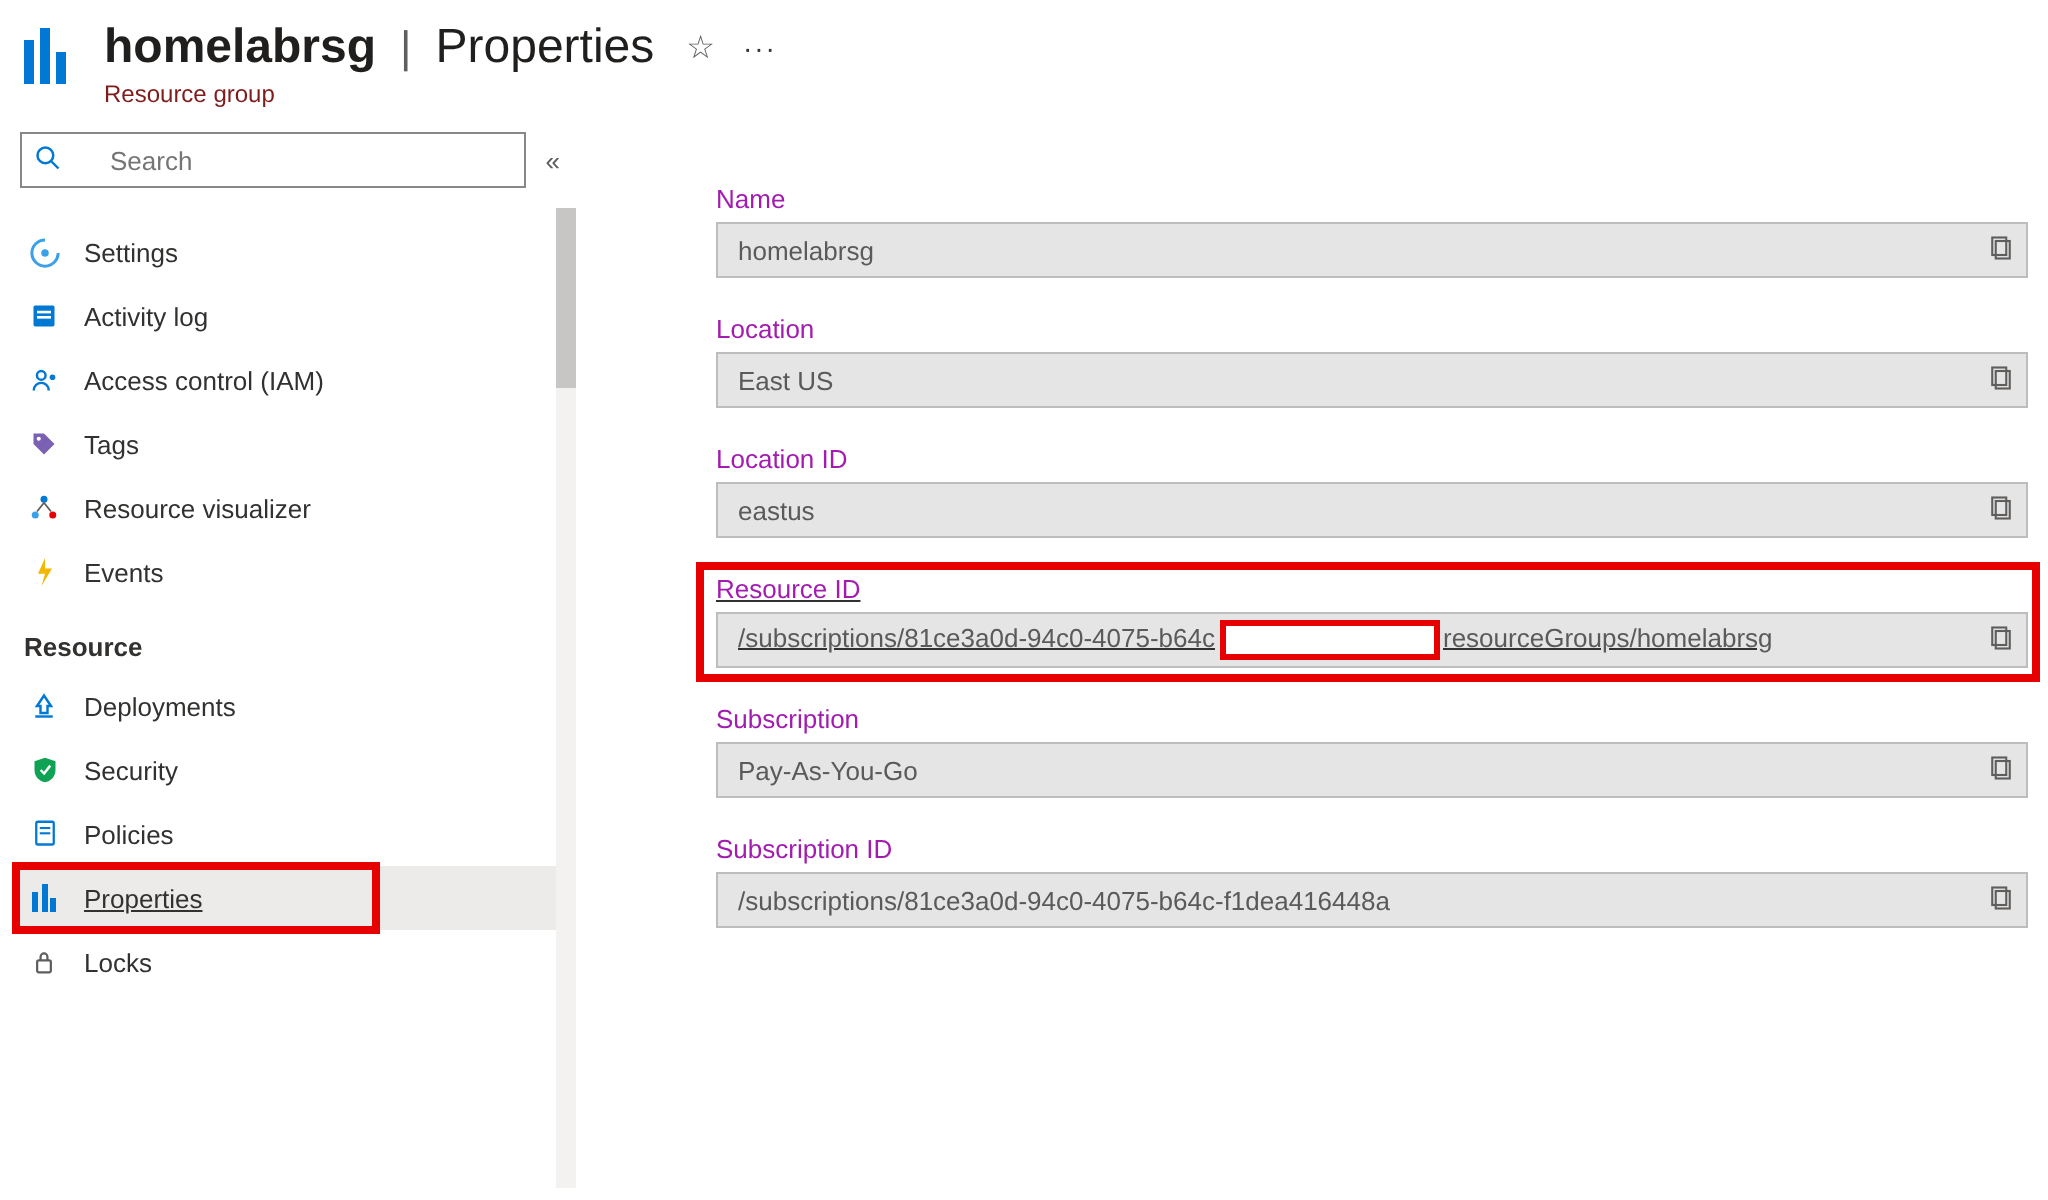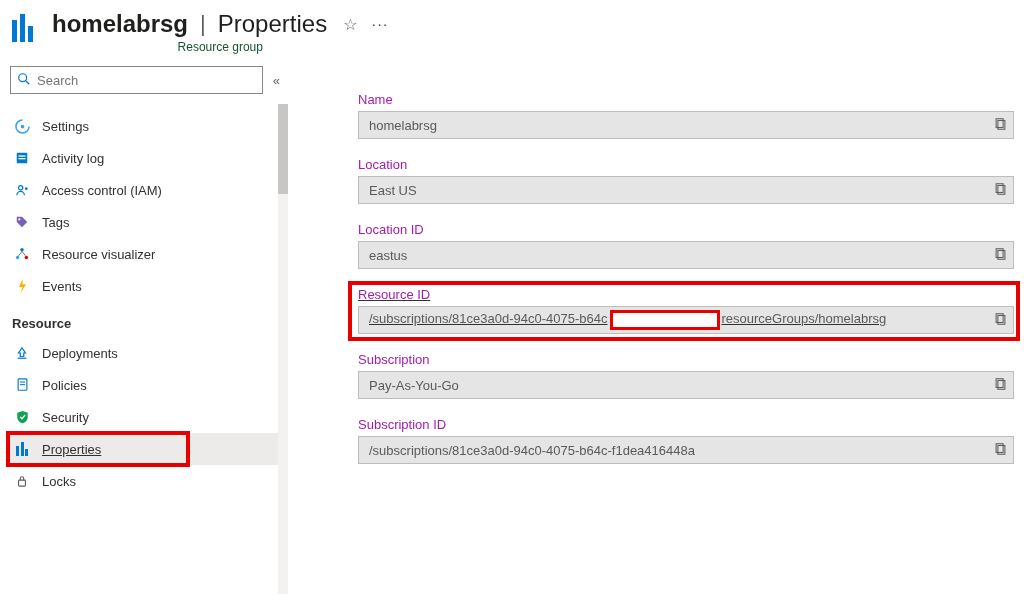--- a/index.html
+++ b/index.html
@@ -60,23 +60,22 @@
     margin-left: 4px;
   }
   .header-dots {
     font-size: 14px;
     color: #323130;
     margin-left: 2px;
     letter-spacing: 1px;
   }
   .header-subtitle {
     font-size: 12px;
-    color: #14532d;
+    color: #7f1d1d;
     margin-top: 2px;
-    text-align: center;
   }
   .layout {
     display: flex;
     height: calc(600px - 70px);
   }
   .sidebar {
     width: 288px;
     padding: 2px 0 0 10px;
     position: relative;
   }
@@ -86,21 +85,21 @@
     gap: 10px;
     padding-right: 8px;
   }
   .search-box {
     flex: 1;
     display: flex;
     align-items: center;
     border: 1px solid #8a8886;
     height: 28px;
     padding: 0 6px;
-    gap: 6px;
+    gap: 24px;
   }
   .search-box input {
     border: none;
     outline: none;
     font-size: 13px;
     color: #605e5c;
     width: 100%;
     background: transparent;
   }
   .collapse-icon {
@@ -318,37 +317,37 @@
       <div class="nav-item">
         <span class="nav-icon ico-deploy">
           <svg width="14" height="14" viewBox="0 0 16 16">
               <path d="M8 2 L12 8 L10 8 L10 12 L6 12 L6 8 L4 8 Z" fill="none" stroke="#0078d4" stroke-width="1.4"></path>
               <line x1="3" y1="14" x2="13" y2="14" stroke="#0078d4" stroke-width="1.4"></line>
             </svg>
         </span>
         <span>Deployments</span>
       </div>
       <div class="nav-item">
+        <span class="nav-icon ico-security">
+          <svg width="13" height="14" viewBox="0 0 14 16">
+              <path d="M7 1 L13 3 L13 8 C13 12 10 14.5 7 15 C4 14.5 1 12 1 8 L1 3 Z" fill="#10a254"></path>
+              <path d="M4.5 8 L6.5 10 L10 5.5" fill="none" stroke="#fff" stroke-width="1.4"></path>
+            </svg>
+        </span>
+        <span>Security</span>
+      </div>
+      <div class="nav-item">
         <span class="nav-icon ico-policies">
           <svg width="13" height="14" viewBox="0 0 14 16">
               <rect x="2" y="1" width="10" height="13" rx="1" fill="none" stroke="#0078d4" stroke-width="1.3"></rect>
               <rect x="4" y="4" width="6" height="1.2" fill="#0078d4"></rect>
               <rect x="4" y="7" width="6" height="1.2" fill="#0078d4"></rect>
             </svg>
         </span>
         <span>Policies</span>
-      </div>
-      <div class="nav-item">
-        <span class="nav-icon ico-security">
-          <svg width="13" height="14" viewBox="0 0 14 16">
-              <path d="M7 1 L13 3 L13 8 C13 12 10 14.5 7 15 C4 14.5 1 12 1 8 L1 3 Z" fill="#10a254"></path>
-              <path d="M4.5 8 L6.5 10 L10 5.5" fill="none" stroke="#fff" stroke-width="1.4"></path>
-            </svg>
-        </span>
-        <span>Security</span>
       </div>
 
       <div class="redact-row" style="position:relative;">
         <div class="nav-item active">
           <span class="nav-icon">
             <span class="mini-bars">
                 <i class="m1"></i>
                 <i class="m2"></i>
                 <i class="m3"></i>
               </span>

